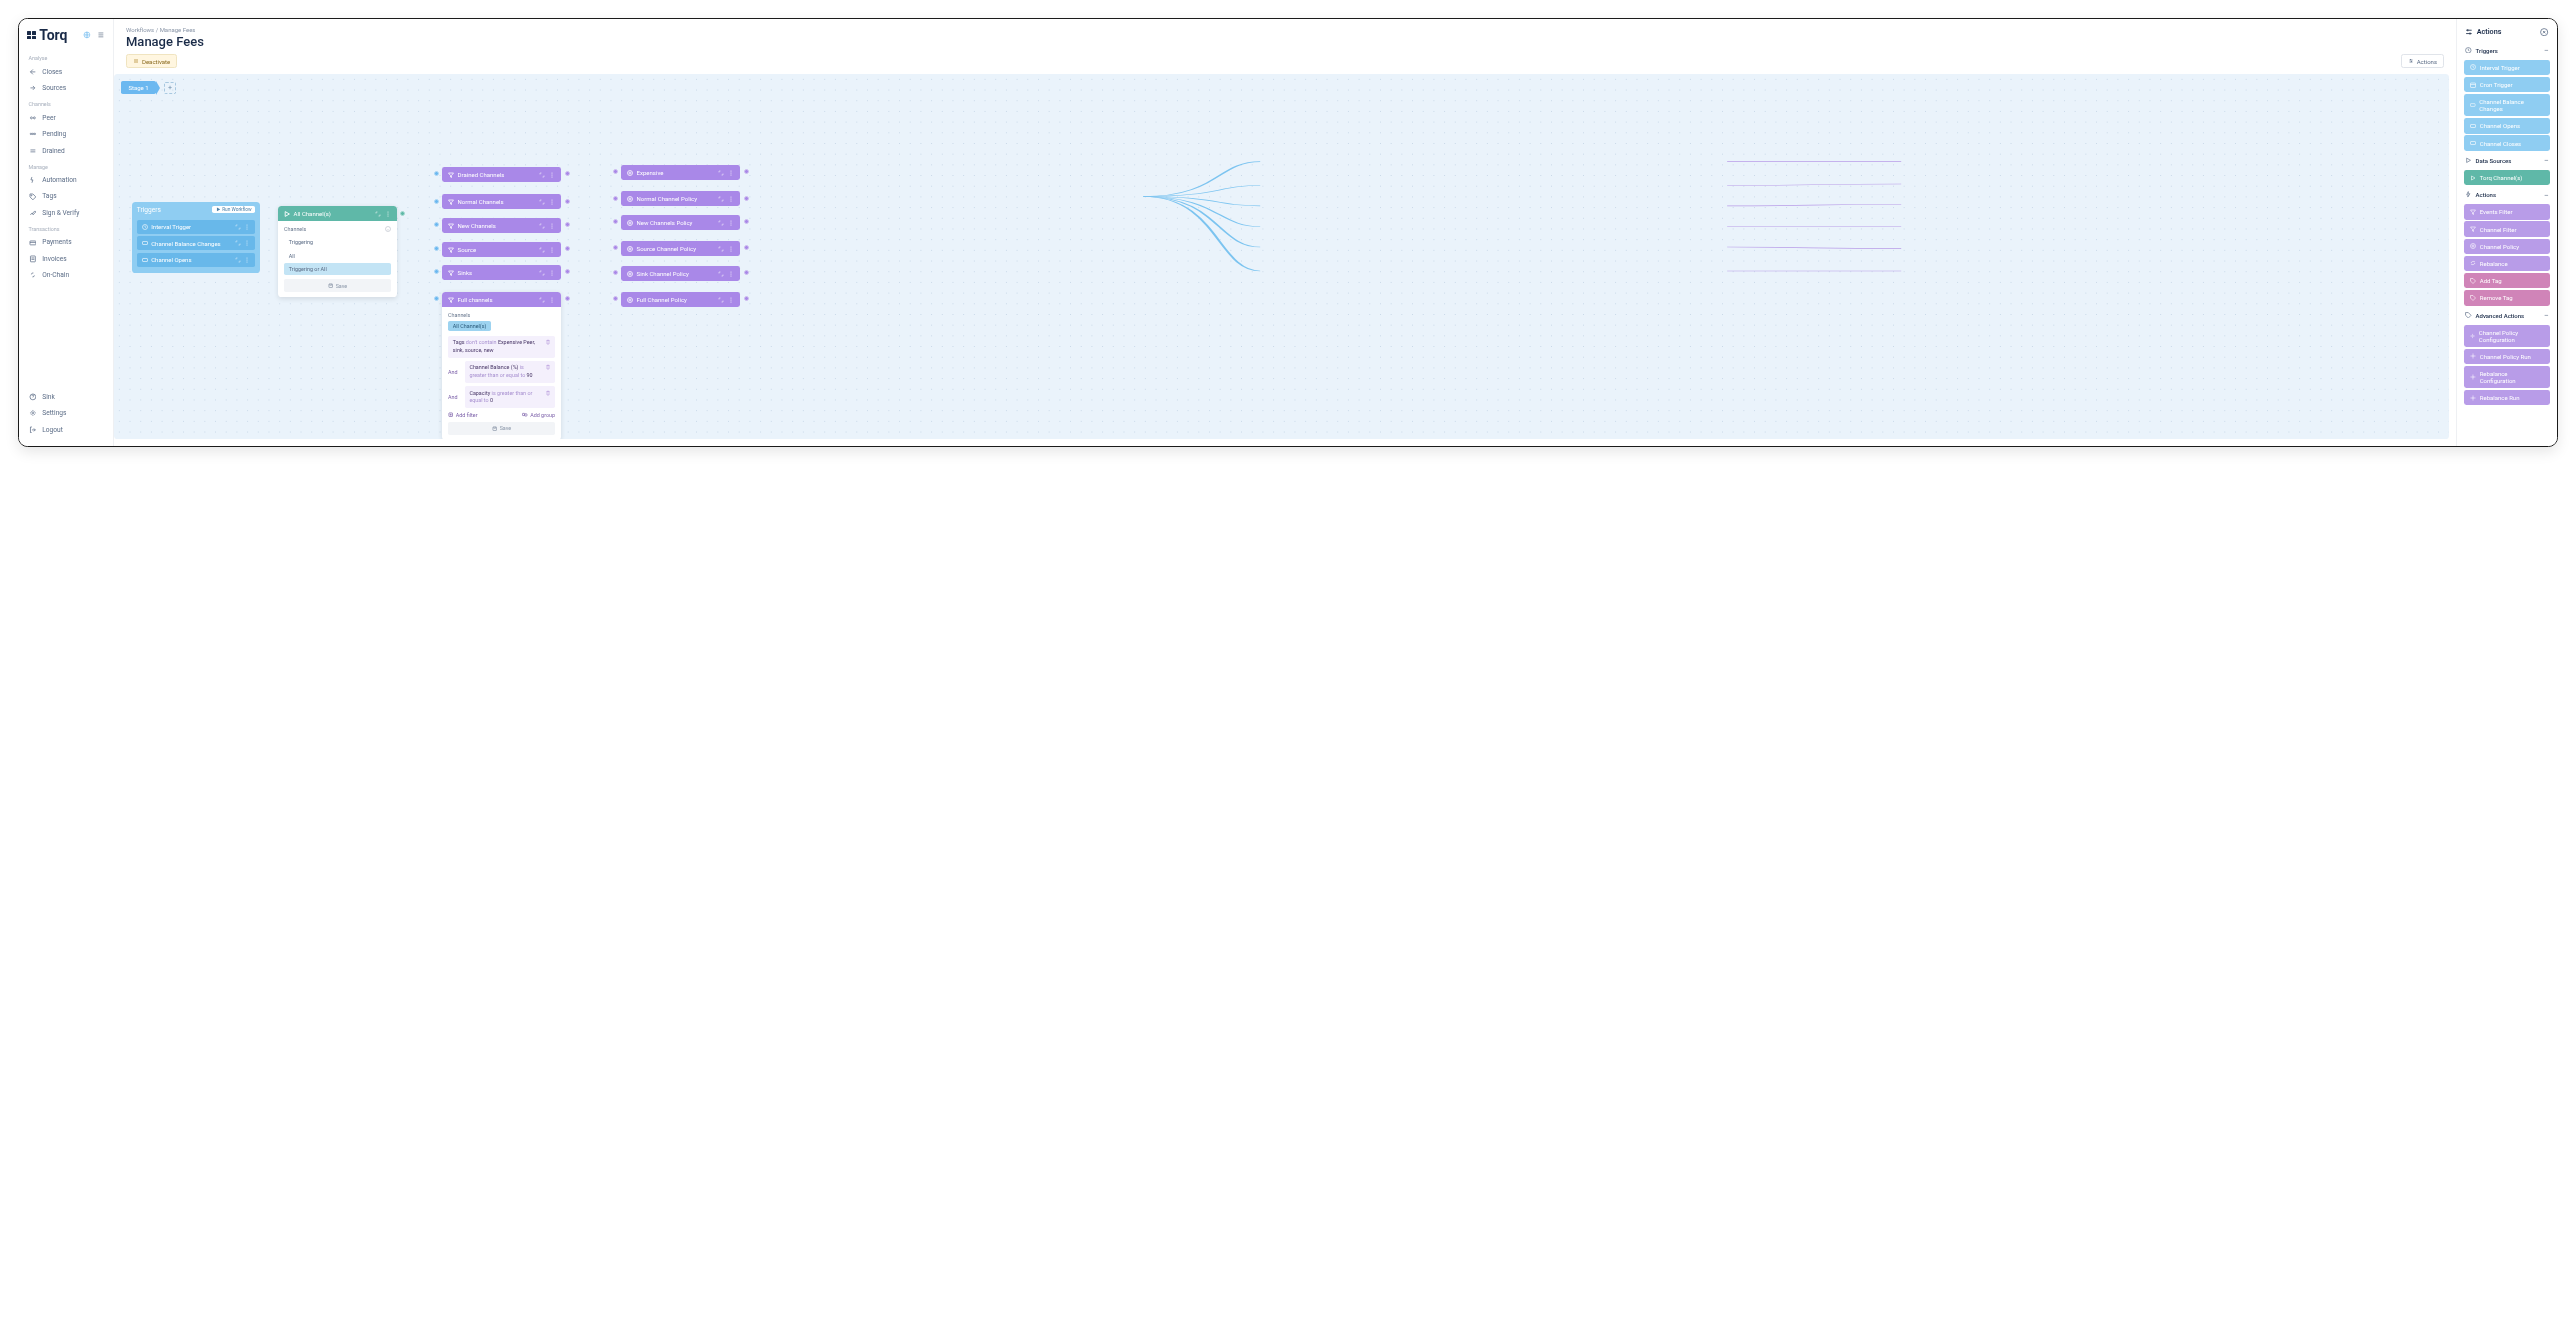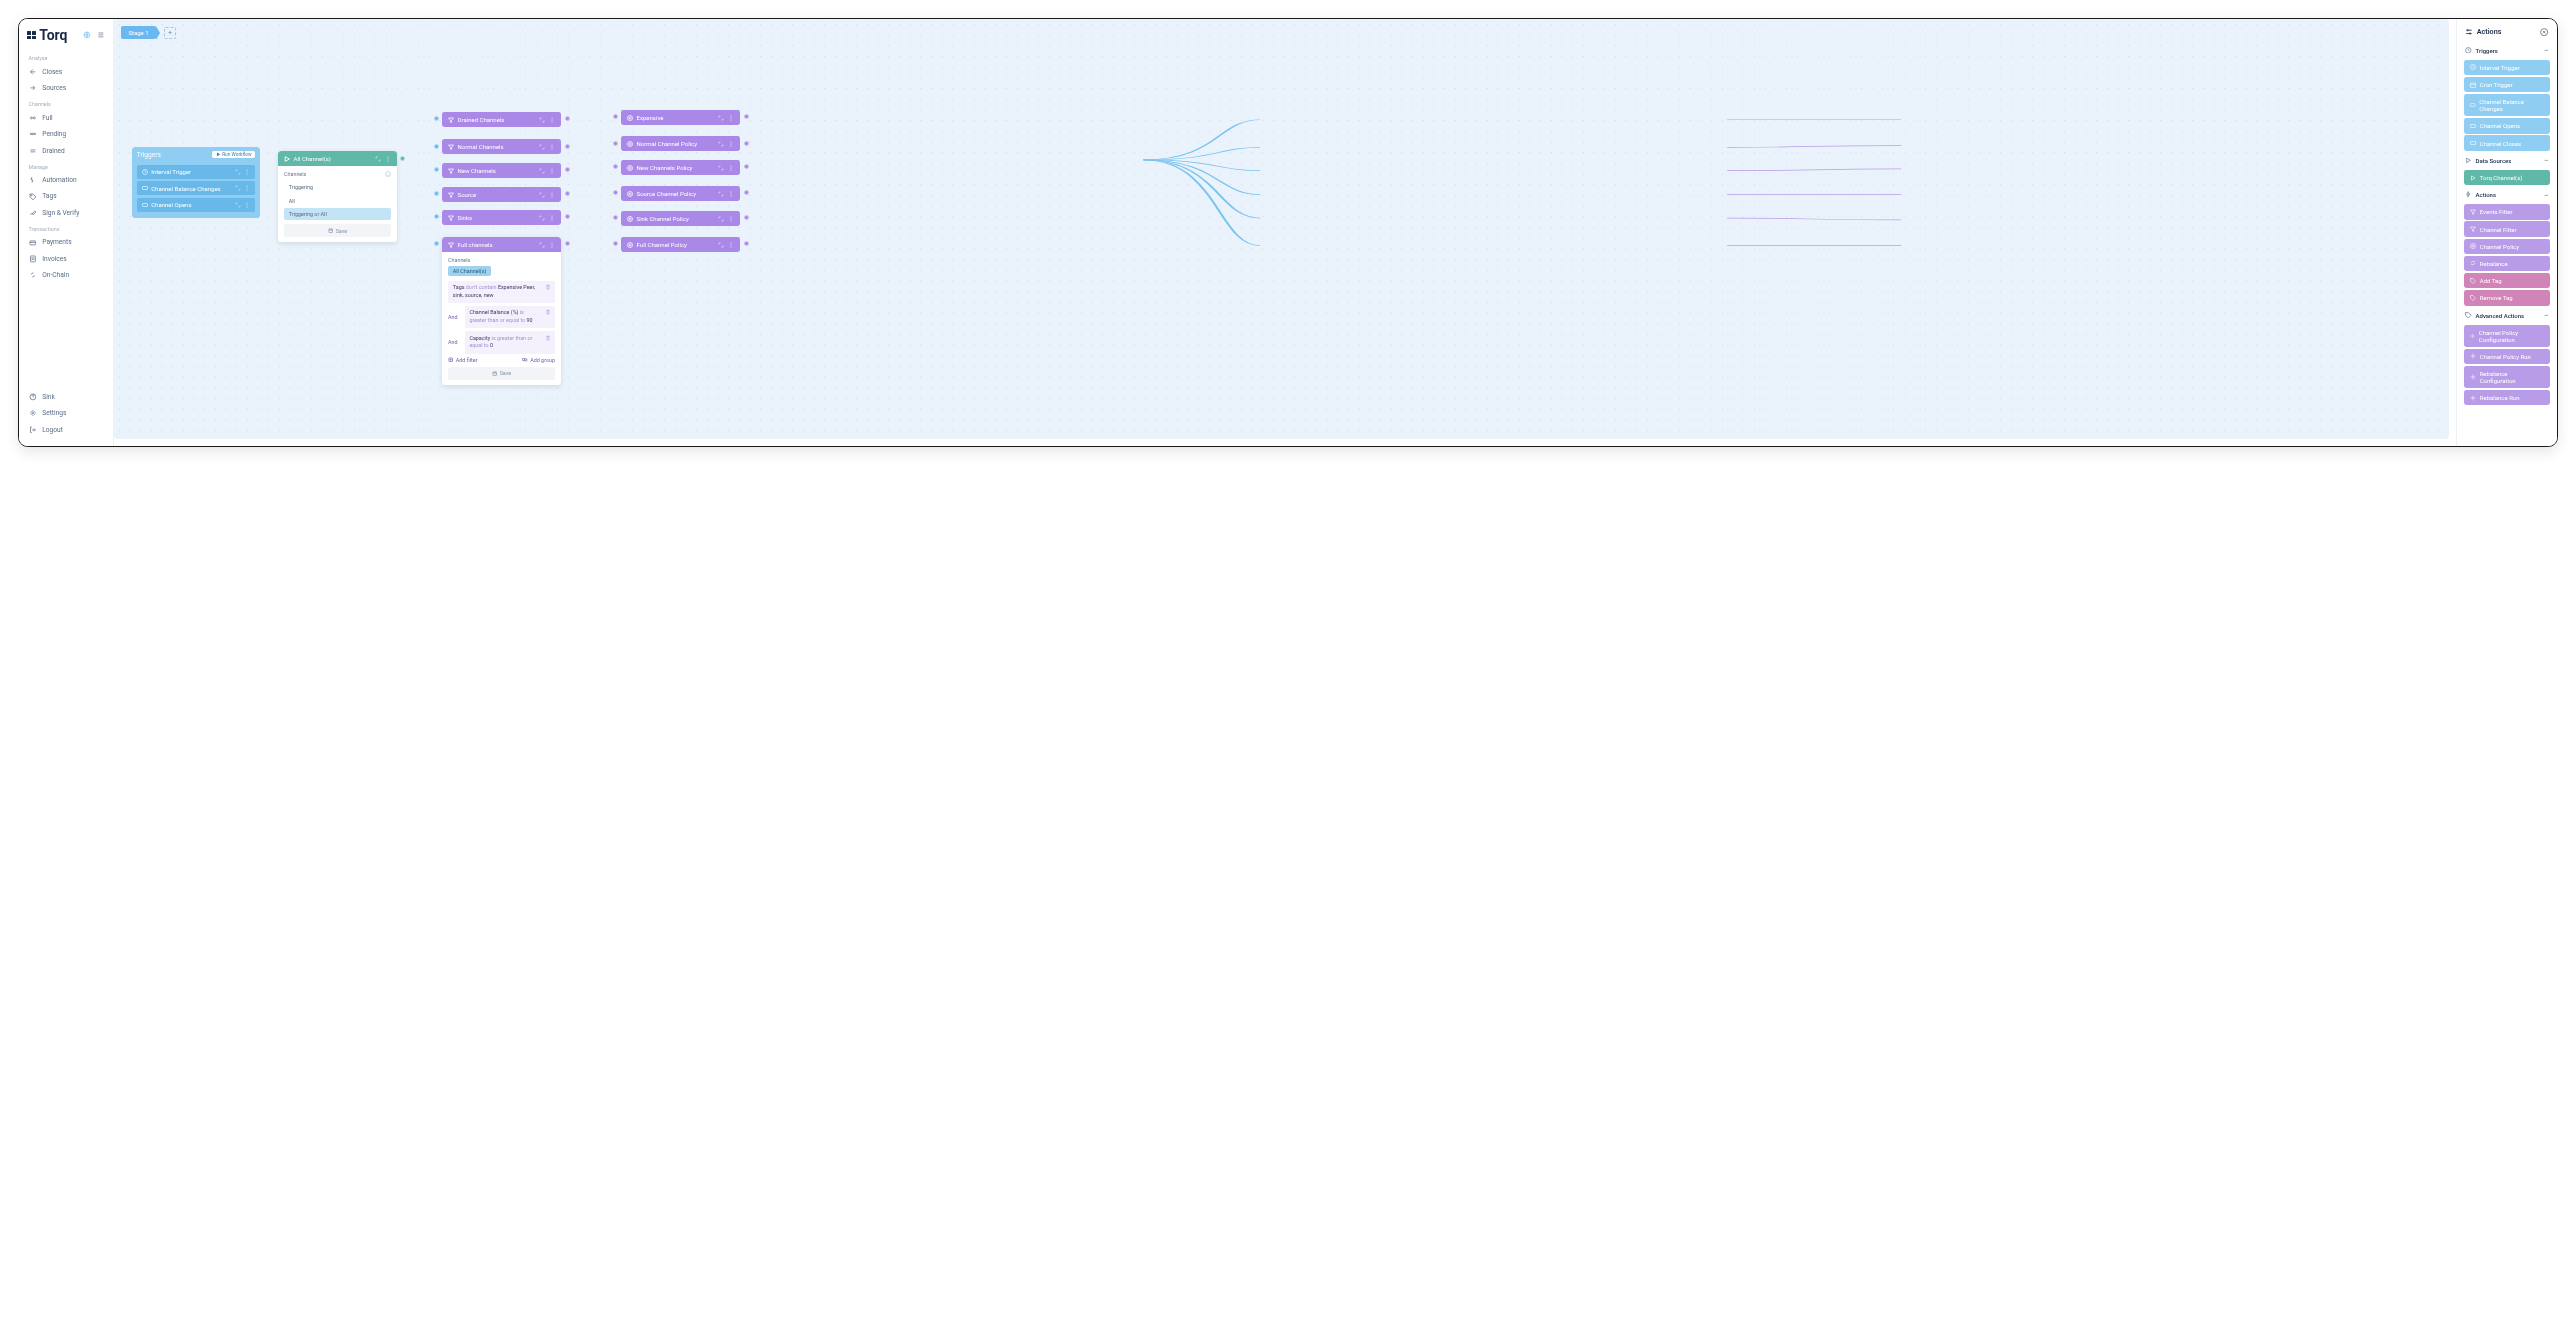--- a/index.html
+++ b/index.html
@@ -120,21 +120,21 @@
           <path d="M3 8h8M8 4l4 4-4 4"></path>
         </svg>
         <span>Sources</span>
       </div>
     <div class="sb-section">Channels</div>
     <div class="sb-item">
         <svg class="sb-icon" viewBox="0 0 16 16">
           <circle cx="5" cy="8" r="2"></circle>
           <circle cx="11" cy="8" r="2"></circle>
         </svg>
-        <span>Full</span>
+        <span>Peer</span>
       </div>
     <div class="sb-item">
         <svg class="sb-icon" viewBox="0 0 16 16">
           <circle cx="4" cy="8" r="1.5"></circle>
           <circle cx="8" cy="8" r="1.5"></circle>
           <circle cx="12" cy="8" r="1.5"></circle>
         </svg>
         <span>Pending</span>
       </div>
     <div class="sb-item">
@@ -201,20 +201,40 @@
       </div>
     <div class="sb-item">
         <svg class="sb-icon" viewBox="0 0 16 16">
           <path d="M6 2H3v12h3M10 5l3 3-3 3M13 8H6"></path>
         </svg>
         <span>Logout</span>
       </div>
   </aside>
 
   <div class="main">
+    <div class="main-hdr">
+      <div class="breadcrumb">
+        <span>Workflows</span> / <span>Manage Fees</span>
+      </div>
+      <h1 class="page-title">Manage Fees</h1>
+      <div class="toolbar-row">
+        <div class="chip">
+          <svg viewBox="0 0 12 12" fill="none" stroke-width="1.5">
+              <path d="M4 2v8M8 2v8"></path>
+            </svg>
+          <span>Deactivate</span>
+        </div>
+        <div class="actions-btn">
+          <svg viewBox="0 0 12 12" width="6" height="6" fill="none" stroke="#5a6b85" stroke-width="1.5">
+              <path d="M3 4h6M3 8h6M5 2v2M7 6v2"></path>
+            </svg>
+          <span>Actions</span>
+        </div>
+      </div>
+    </div>
 
     <div class="canvas">
       <svg class="wire" viewBox="0 0 1100 700" preserveAspectRatio="none">
 
         <path d="M485 235 C520 235 520 168 540 168"></path>
         <path d="M485 235 C520 235 520 214 540 214"></path>
         <path d="M485 235 C520 235 520 253 540 253"></path>
         <path d="M485 235 C520 235 520 293 540 293"></path>
         <path d="M485 235 C520 235 520 332 540 332"></path>
         <path d="M485 235 C520 235 520 378 540 378"></path>

